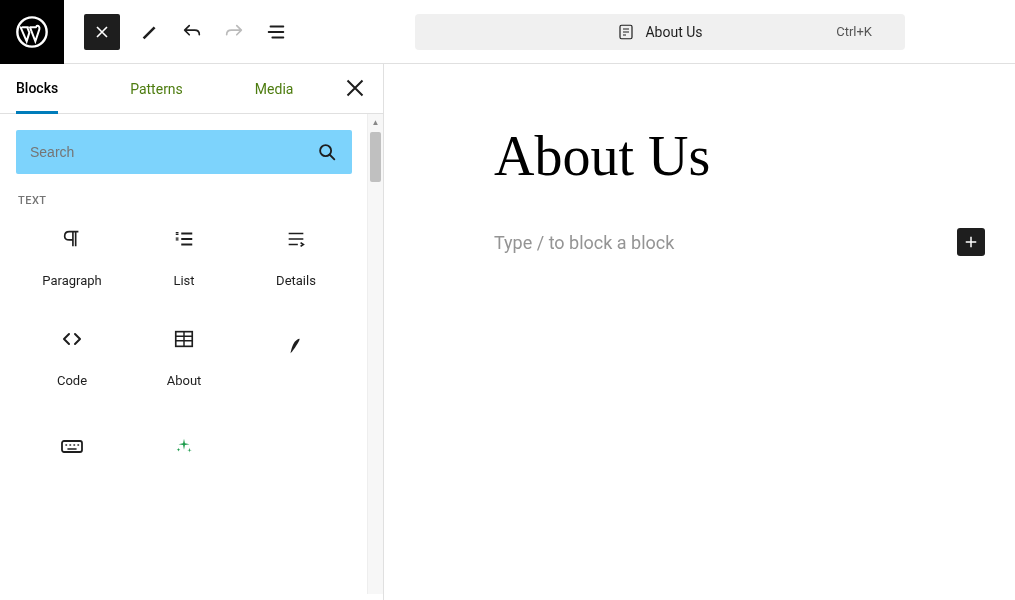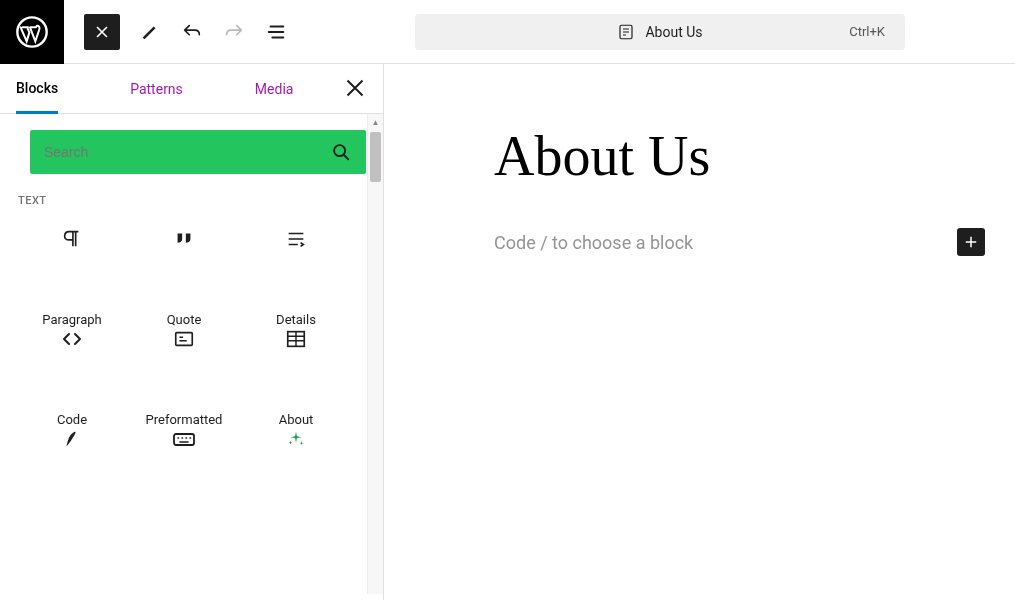--- a/index.html
+++ b/index.html
@@ -5,45 +5,45 @@
     * { margin: 0; padding: 0; box-sizing: border-box; }
     body { font-family: -apple-system, BlinkMacSystemFont, "Segoe UI", Roboto, sans-serif; font-size: 13px; color: #1e1e1e; width: 1015px; height: 600px; overflow: hidden; background: #fff; }
     
     .topbar { display: flex; align-items: center; height: 64px; border-bottom: 1px solid #e0e0e0; }
     .wp-logo { width: 64px; height: 64px; background: #000; display: flex; align-items: center; justify-content: center; color: #fff; }
     .btn-close { width: 36px; height: 36px; background: #1e1e1e; border-radius: 2px; display: flex; align-items: center; justify-content: center; margin-left: 20px; cursor: pointer; }
     .top-icon-btn { width: 36px; height: 36px; display: flex; align-items: center; justify-content: center; cursor: pointer; margin-left: 6px; border-radius: 2px; }
     
     .command-center { margin-left: auto; margin-right: 110px; width: 490px; height: 36px; background: #f0f0f0; border-radius: 4px; display: flex; align-items: center; justify-content: center; position: relative; cursor: pointer; }
     .command-center-left { display: flex; align-items: center; gap: 10px; }
-    .command-shortcut { position: absolute; right: 20px; color: #555; font-size: 13px; }
+    .command-shortcut { position: absolute; right: 33px; color: #555; font-size: 13px; }
     
     .main { display: flex; height: 536px; }
     
     .inserter { width: 384px; border-right: 1px solid #e0e0e0; overflow-y: auto; position: relative; display: flex; flex-direction: column; }
     .inserter-scrollbar { position: absolute; right: 0; top: 50px; width: 16px; height: 480px; background: #f7f7f7; border-left: 1px solid #eee; }
     .inserter-thumb { position: absolute; top: 0; left: 2px; right: 2px; height: 50px; background: #c0c0c0; border-radius: 2px; }
     .inserter-arrow-up { position: absolute; top: 0; left: 0; right: 0; height: 16px; display:flex; align-items:center; justify-content:center; color:#888; font-size:8px;}
     
     .tabs { display: flex; align-items: flex-start; height: 50px; border-bottom: 1px solid #e0e0e0; padding: 0 16px; position: relative; }
-    .tab { padding: 0 0; height: 50px; display: flex; align-items: center; cursor: pointer; font-size: 14px; color: #a21caf; }
+    .tab { padding: 0 0; height: 50px; display: flex; align-items: center; cursor: pointer; font-size: 14px; color: #4d7c0f; }
     .tab.active { color: #000; font-weight: 500; border-bottom: 3px solid #007cba; margin-bottom: -1px; }
     .tab-blocks { margin-right: 72px; margin-left: 0;}
     .tab-patterns { margin-right: 72px; }
     .tabs-close { position: absolute; right: 18px; top: 14px; cursor: pointer; }
     
     .inserter-body { flex: 1; overflow-y: auto; padding: 16px 16px 0 16px; width: 368px; }
-    .search-box { width: 100%; height: 44px; background: #22c55e; border: none; border-radius: 2px; display: flex; align-items: center; padding: 0 14px; margin-left: 14px; }
+    .search-box { width: 100%; height: 44px; background: #7dd3fc; border: none; border-radius: 2px; display: flex; align-items: center; padding: 0 14px; }
     .search-input { flex: 1; border: none; background: transparent; font-size: 14px; color: #555; outline: none; }
     .search-icon { width: 22px; height: 22px; }
     
-    .section-label { text-transform: uppercase; font-size: 11px; color: #757575; font-weight: 500; margin: 20px 2px 20px; letter-spacing: .5px; }
+    .section-label { text-transform: uppercase; font-size: 11px; color: #757575; font-weight: 500; margin: 20px 2px 0; letter-spacing: .5px; }
     
     .blocks-grid { display: grid; grid-template-columns: repeat(3, 1fr); gap: 0; }
-    .block-item { height: 100px; display: flex; flex-direction: column; align-items: center; justify-content: space-between; cursor: pointer; border-radius: 4px; gap: 22px; }
+    .block-item { height: 100px; display: flex; flex-direction: column; align-items: center; justify-content: center; cursor: pointer; border-radius: 4px; gap: 22px; }
     .block-icon { width: 24px; height: 24px; display: flex; align-items: center; justify-content: center; }
     .block-label { font-size: 13px; color: #1e1e1e; }
     
     .editor { flex: 1; padding: 60px 70px 0 110px; position: relative; }
     .editor-title { font-family: Georgia, 'Times New Roman', serif; font-size: 56px; font-weight: 400; color: #000; margin-bottom: 40px; }
     .editor-placeholder-row { display: flex; align-items: center; }
     .editor-placeholder { font-size: 18px; color: #949494; flex: 1; }
     .add-block { width: 28px; height: 28px; background: #1e1e1e; border-radius: 3px; display: flex; align-items: center; justify-content: center; cursor: pointer; margin-right: -40px; }
     
     svg { display: block; }
@@ -129,49 +129,41 @@
           <span class="block-icon">
               <svg width="22" height="22" viewBox="0 0 24 24">
                 <path d="M9 4 H19 M13 4 V20 M16 4 V20 M9 4 C6 4 4 6 4 9 C4 12 6 13 9 13 H13" stroke="#1e1e1e" stroke-width="1.8" fill="none"></path>
               </svg>
             </span>
           <span class="block-label">Paragraph</span>
         </div>
         <div class="block-item">
           <span class="block-icon">
               <svg width="22" height="22" viewBox="0 0 24 24">
-                <path d="M5 6 H10 V12 C10 15 8 16 5 16 M14 6 H19 V12 C19 15 17 16 14 16" fill="#1e1e1e"></path>
-              </svg>
-            </span>
-          <span class="block-label">Quote</span>
+                <path d="M9 6 H21 M9 12 H21 M9 18 H21" stroke="#1e1e1e" stroke-width="2"></path>
+                <path d="M3 5 H6 M3 7 H6 M3 11 H6 M3 13 H6" stroke="#1e1e1e" stroke-width="1.2"></path>
+              </svg>
+            </span>
+          <span class="block-label">List</span>
         </div>
         <div class="block-item">
           <span class="block-icon">
               <svg width="22" height="22" viewBox="0 0 24 24">
                 <path d="M4 6 H20 M4 12 H20 M4 18 H14 M17 16 L20 18 L17 20" stroke="#1e1e1e" stroke-width="1.8" fill="none"></path>
               </svg>
             </span>
           <span class="block-label">Details</span>
         </div>
         <div class="block-item">
           <span class="block-icon">
               <svg width="24" height="24" viewBox="0 0 24 24">
                 <path d="M9 7 L4 12 L9 17 M15 7 L20 12 L15 17" stroke="#1e1e1e" stroke-width="2" fill="none" stroke-linecap="round" stroke-linejoin="round"></path>
               </svg>
             </span>
           <span class="block-label">Code</span>
-        </div>
-        <div class="block-item">
-          <span class="block-icon">
-              <svg width="22" height="22" viewBox="0 0 24 24">
-                <rect x="3" y="5" width="18" height="14" rx="1" stroke="#1e1e1e" stroke-width="1.8" fill="none"></rect>
-                <path d="M7 10 H11 M7 14 H15" stroke="#1e1e1e" stroke-width="1.6"></path>
-              </svg>
-            </span>
-          <span class="block-label">Preformatted</span>
         </div>
         <div class="block-item">
           <span class="block-icon">
               <svg width="22" height="22" viewBox="0 0 24 24">
                 <rect x="3" y="4" width="18" height="16" stroke="#1e1e1e" stroke-width="1.8" fill="none"></rect>
                 <path d="M3 9 H21 M3 14 H21 M12 4 V20" stroke="#1e1e1e" stroke-width="1.6"></path>
               </svg>
             </span>
           <span class="block-label">About</span>
         </div>
@@ -205,21 +197,21 @@
 
     <div class="inserter-scrollbar">
       <div class="inserter-arrow-up">▲</div>
       <div class="inserter-thumb" style="top:18px;"></div>
     </div>
   </div>
 
   <div class="editor">
     <div class="editor-title">About Us</div>
     <div class="editor-placeholder-row">
-      <div class="editor-placeholder">Code / to choose a block</div>
+      <div class="editor-placeholder">Type / to block a block</div>
       <div class="add-block">
         <svg width="18" height="18" viewBox="0 0 24 24">
             <path d="M12 5 V19 M5 12 H19" stroke="#fff" stroke-width="2"></path>
           </svg>
       </div>
     </div>
   </div>
 </div>
 
 </body></html>

